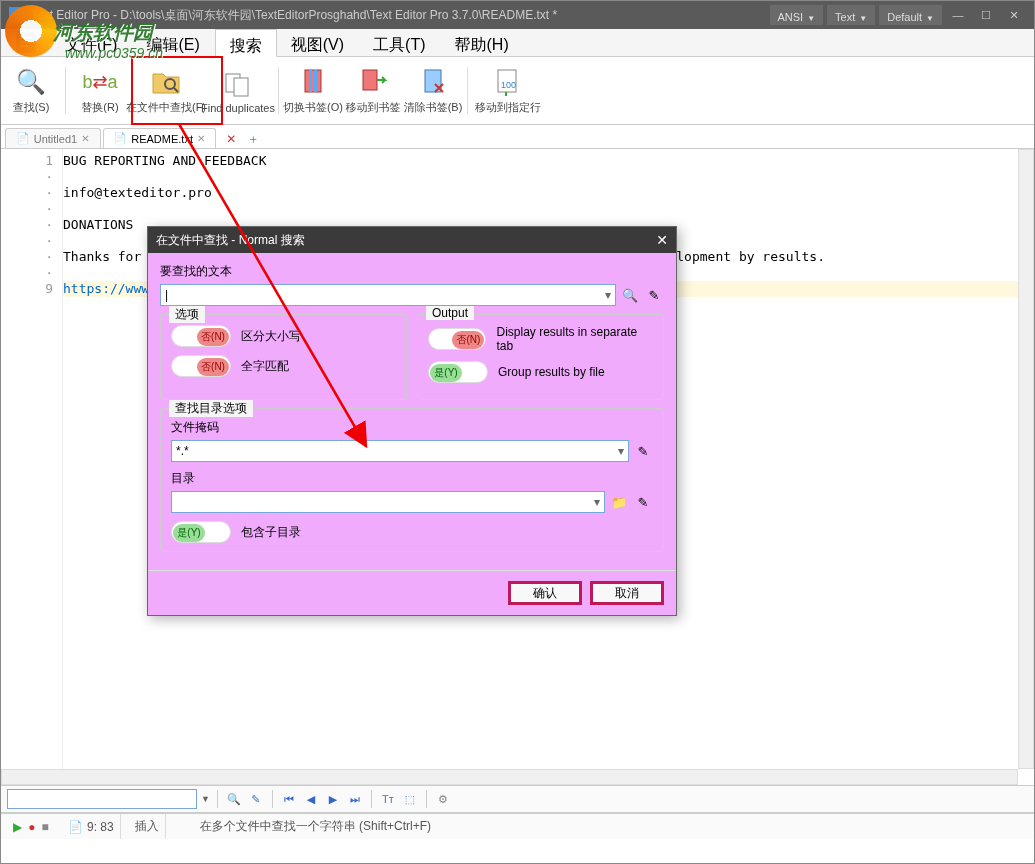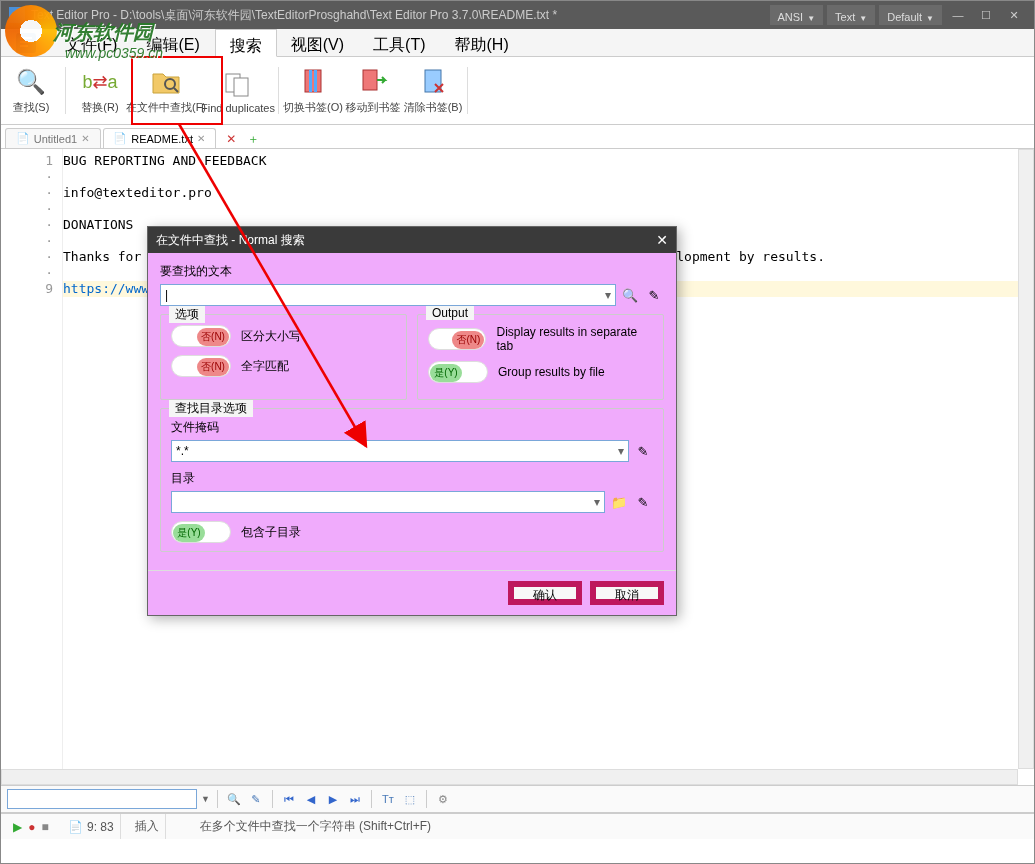--- a/index.html
+++ b/index.html
@@ -60,21 +60,21 @@
 .fs-row { display: flex; gap: 10px; }
 .fs-col { flex: 1; }
 .toggle-row { display: flex; align-items: center; gap: 10px; margin-bottom: 8px; }
 .toggle { width: 60px; height: 22px; border-radius: 11px; position: relative; display: flex; align-items: flex-end; font-size: 10px; }
 .toggle.off { background: #fff; border: 1px solid #ddd; justify-content: flex-end; }
 .toggle.off .knob { background: #e88; color: #900; }
 .toggle.on { background: #fff; border: 1px solid #ddd; justify-content: flex-start; }
 .toggle.on .knob { background: #9d9; color: #060; }
 .toggle .knob { width: 32px; height: 18px; border-radius: 9px; display: flex; align-items: center; justify-content: center; font-size: 10px; margin: 0 1px; }
 .dlg-buttons { padding: 10px 12px; display: flex; justify-content: flex-end; gap: 8px; border-top: 1px solid #ddd; }
-.dlg-btn { width: 74px; height: 24px; border: 6px solid #be185d; background: #f8f8f8; font-size: 12px; cursor: pointer; }
+.dlg-btn { width: 74px; height: 24px; border: 3px solid #be185d; background: #f8f8f8; font-size: 12px; cursor: pointer; }
 .arrow-overlay { position: absolute; pointer-events: none; z-index: 20; }
 .watermark { position: absolute; top: 4px; left: 4px; z-index: 30; pointer-events: none; opacity: 0.95; }
 .watermark-logo { width: 52px; height: 52px; border-radius: 50%; background: radial-gradient(circle,#fff 30%,transparent 30%), conic-gradient(#f80,#fb0,#f80,#e60,#f80); position: relative; }
 .watermark-text { color: #2a7a2a; font-size: 20px; font-weight: bold; font-style: italic; position: absolute; top: 14px; left: 48px; white-space: nowrap; text-shadow: 1px 1px 0 #fff; }
 .watermark-url { color: #2a7a2a; font-size: 14px; font-style: italic; position: absolute; top: 40px; left: 60px; text-shadow: 1px 1px 0 #fff; }
 </style>
 </head>
 <body>
 
 <div class="watermark">
@@ -174,20 +174,30 @@
   <div class="ribbon-item">
     <div class="ribbon-icon">
       <svg width="32" height="32">
           <rect x="8" y="4" width="16" height="22" fill="#9cf" stroke="#47a"></rect>
           <path d="M18 18 l8 8 m0 -8 l-8 8" stroke="#c33" stroke-width="2"></path>
         </svg>
     </div>
     <div class="ribbon-label">清除书签(B)</div>
   </div>
   <div class="ribbon-sep"></div>
+  <div class="ribbon-item wide">
+    <div class="ribbon-icon">
+      <svg width="32" height="32">
+          <rect x="6" y="4" width="18" height="22" fill="#fff" stroke="#888"></rect>
+          <text x="9" y="22" font-size="9" fill="#38c">100</text>
+          <path d="M14 26 v4" stroke="#3a3" stroke-width="2"></path>
+        </svg>
+    </div>
+    <div class="ribbon-label">移动到指定行</div>
+  </div>
   <div class="red-box" style="left:130px;top:-1px;width:92px;height:69px"></div>
 </div>
 
 <div class="doc-tabs">
   <div class="doc-tab">
     <span>📄</span>
     <span>Untitled1</span>
     <span class="close">✕</span>
   </div>
   <div class="doc-tab active">

